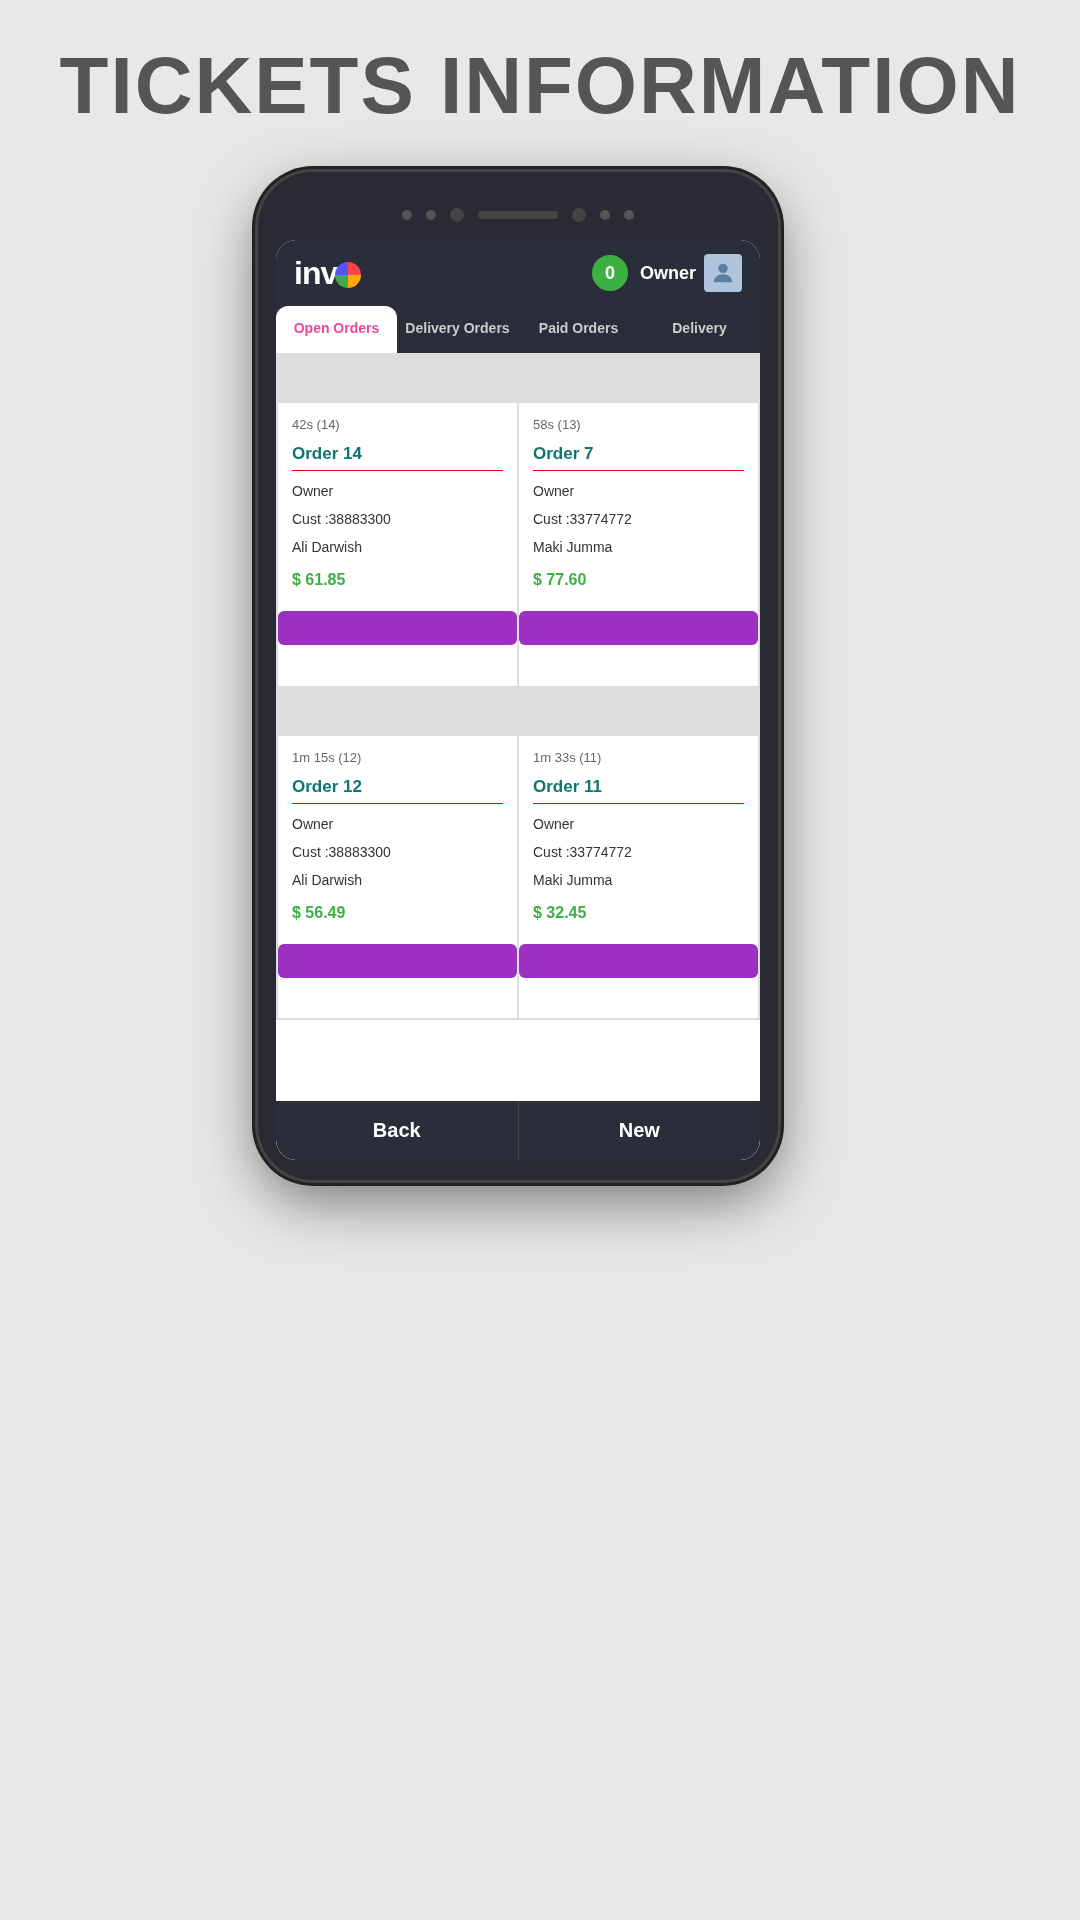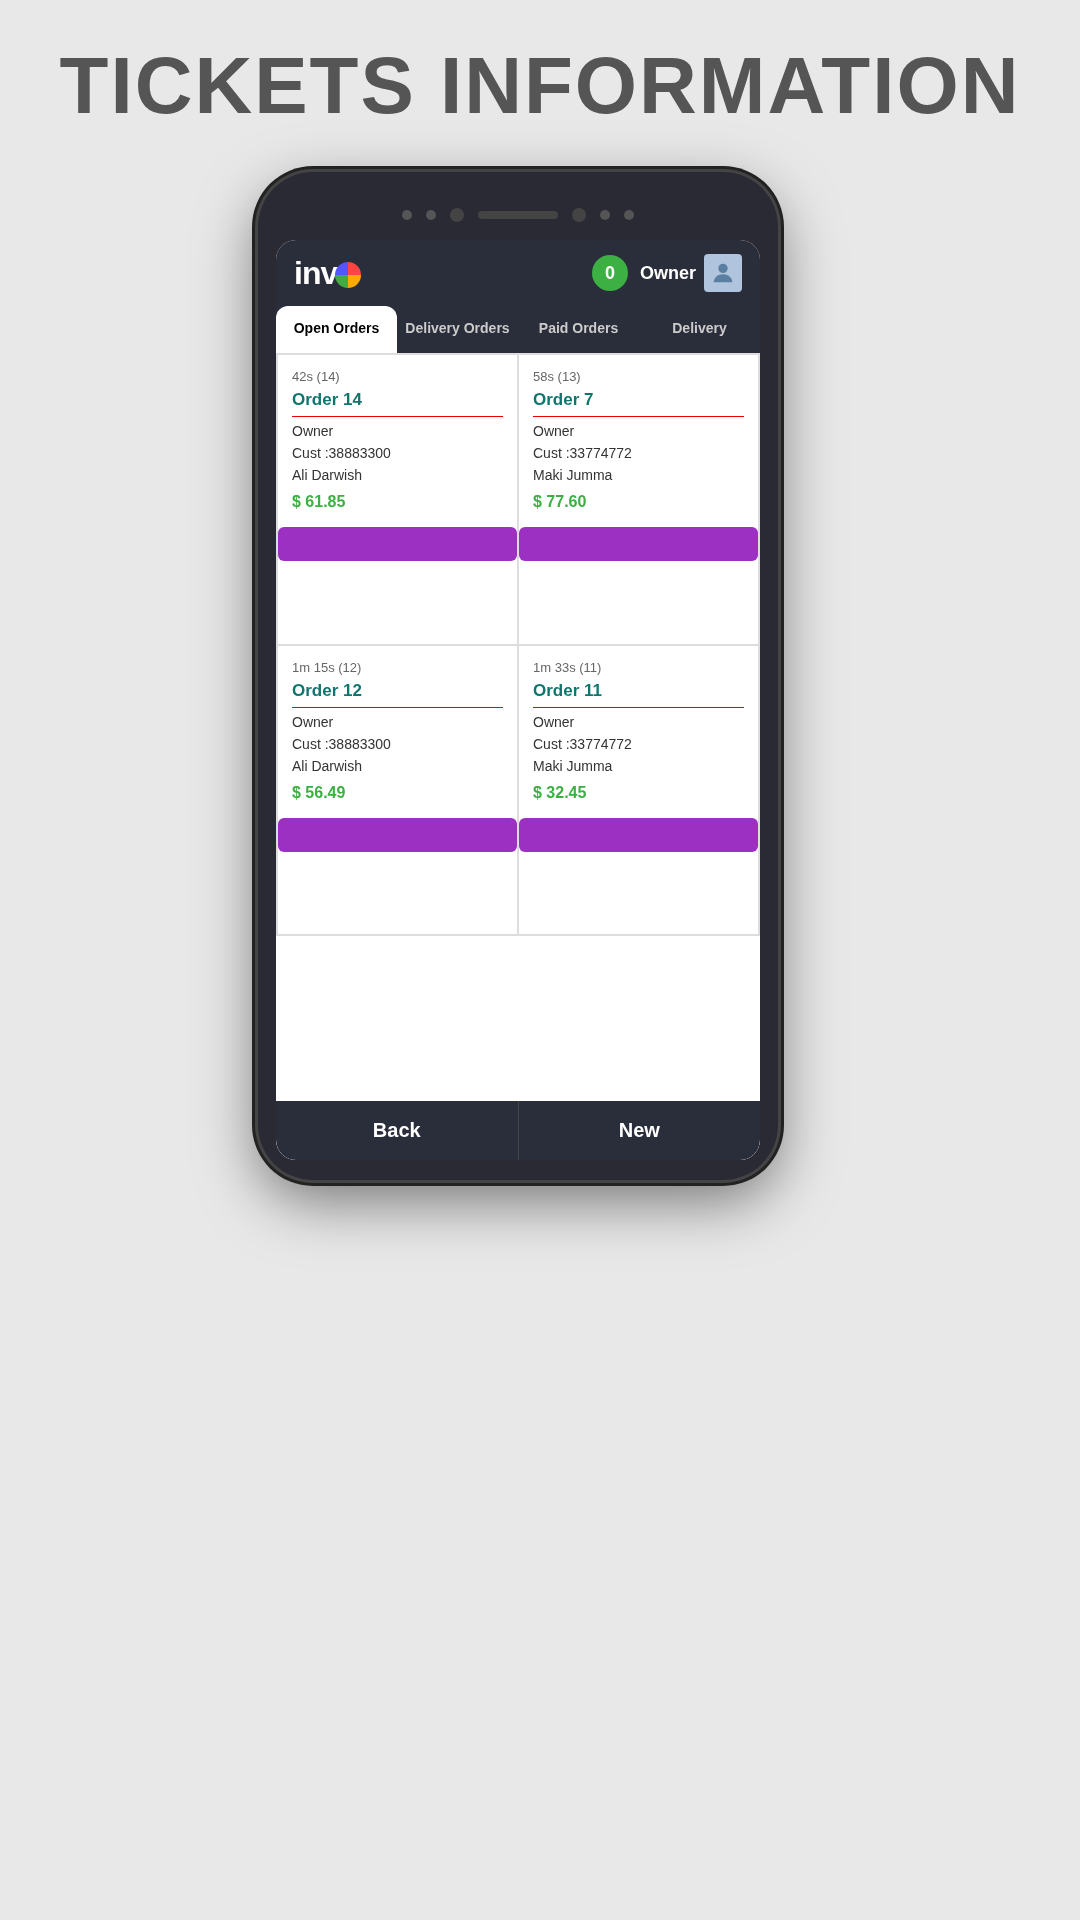--- a/index.html
+++ b/index.html
@@ -153,41 +153,42 @@
       text-align: center;
       padding: 14px 4px;
       font-size: 14px;
       font-weight: bold;
       color: #ccc;
       cursor: pointer;
       border-bottom: 3px solid transparent;
     }
     .tab.active {
       background: #fff;
-      color: #000000;
+      color: #ec4899;
       border-radius: 12px 12px 0 0;
       border-bottom: 3px solid #fff;
     }
 
     
     .orders-grid {
       display: grid;
       grid-template-columns: 1fr 1fr;
       gap: 2px;
       background: #ddd;
       flex: 1;
       padding: 2px;
     }
 
     .order-card {
       background: #fff;
       padding: 14px 14px 0 14px;
       display: flex;
       flex-direction: column;
-      gap: 6px;
+      gap: 12px;
+      margin-top: 48px;
     }
 
     .order-time {
       font-size: 13px;
       color: #666;
     }
 
     .order-name {
       font-size: 17px;
       font-weight: bold;

